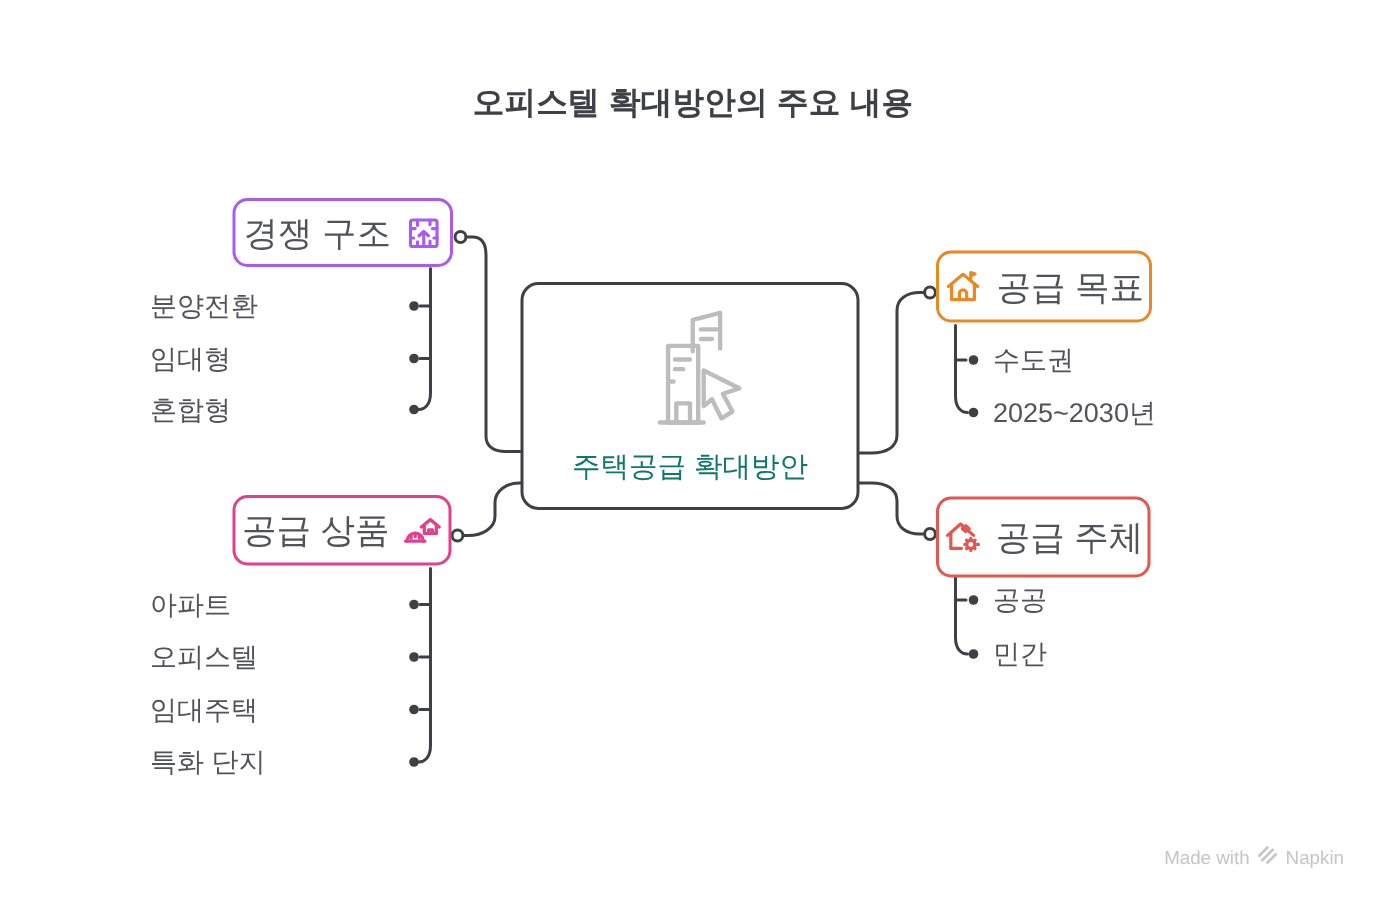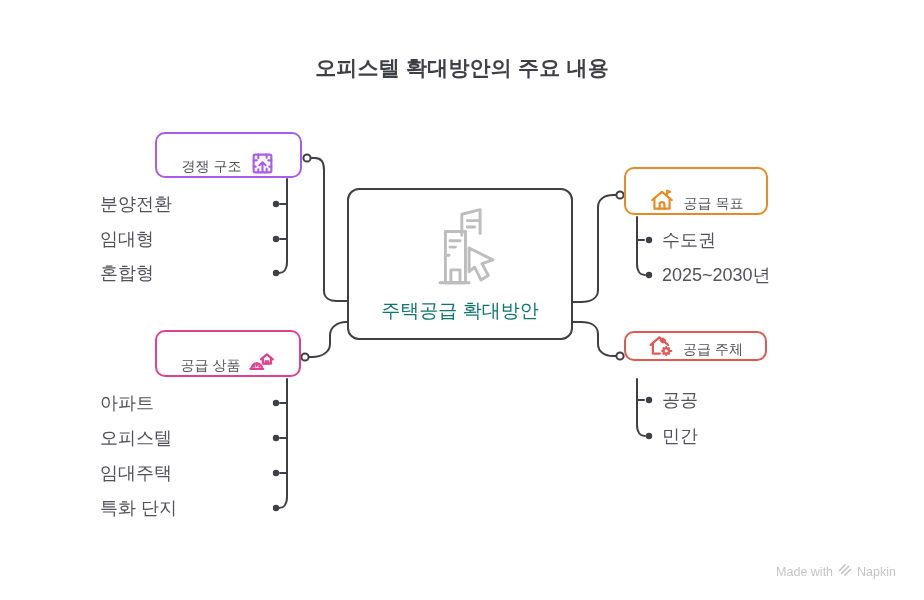--- a/index.html
+++ b/index.html
@@ -6,23 +6,23 @@
   #canvas{
     position:relative;width:924px;height:600px;background:#ffffff;
     font-family:"Liberation Sans","DejaVu Sans",sans-serif;overflow:hidden;
   }
   .title{
     position:absolute;top:54px;left:0;width:924px;text-align:center;
     font-size:21px;font-weight:700;color:#3f3f46;letter-spacing:.2px;
   }
   svg.connectors{position:absolute;left:0;top:0;}
   .node{
-    position:absolute;display:flex;align-items:flex-end;justify-content:center;
+    position:absolute;display:flex;align-items:center;justify-content:center;
     gap:9px;background:#fff;border:2px solid #888;border-radius:10px;
-    font-size:14px;color:#52525b;box-sizing:border-box;
+    font-size:23px;color:#52525b;box-sizing:border-box;
   }
   .node .ic{display:flex;align-items:center;}
   .purple{border-color:#a85ced;} .purple .ic{color:#a85ced;}
   .orange{border-color:#e78a23;} .orange .ic{color:#e78a23;}
   .pink{border-color:#e0418f;}   .pink .ic{color:#e0418f;}
   .red{border-color:#e2574f;}    .red .ic{color:#e2574f;}
   .center-node{
     position:absolute;left:347px;top:188px;width:226px;height:152px;
     border:2px solid #3f3f46;border-radius:12px;background:#fff;box-sizing:border-box;
     display:flex;flex-direction:column;align-items:center;justify-content:flex-end;
@@ -128,21 +128,21 @@
         <path d="M11 9.5 L16.5 5 L22 9.5"></path>
         <path d="M12.8 8.4 V13.5 H20.2 V8.4"></path>
         <path d="M15.4 13.5 v-2.2 h2.4 v2.2"></path>
         <path d="M2.2 18.3 a5 5 0 0 1 10 0"></path>
         <path d="M1.3 18.3 H13.1"></path>
         <path d="M7.2 13.3 v2.2 M4.7 14.6 v1.8 M9.7 14.6 v1.8"></path>
       </svg>
     </span>
   </div>
 
-  <div class="node red" style="left:624px;top:331px;width:143px;height:30px;">
+  <div class="node red" style="left:624px;top:331px;width:143px;height:54px;">
     <span class="ic">
       <svg width="26" height="26" viewBox="0 0 24 24" fill="none" stroke="currentColor" stroke-width="2" stroke-linecap="round" stroke-linejoin="round">
         <path d="M2.5 11 L10.5 4 L18.5 11"></path>
         <path d="M4.5 9.5 V19 H11"></path>
         <path d="M11.6 6.9 l2.1-1.8 2.1 1.8 -2.1 1.8 Z"></path>
         <circle cx="16.8" cy="16.6" r="2.5"></circle>
         <path d="M16.8 12.9 v1 M16.8 19.3 v1 M13.1 16.6 h1 M20.5 16.6 h1 M14.2 14 l.7.7 M18.7 18.5 l.7.7 M19.4 14 l-.7.7 M14.9 18.5 l-.7.7"></path>
       </svg>
     </span>
     <span>공급 주체</span>

